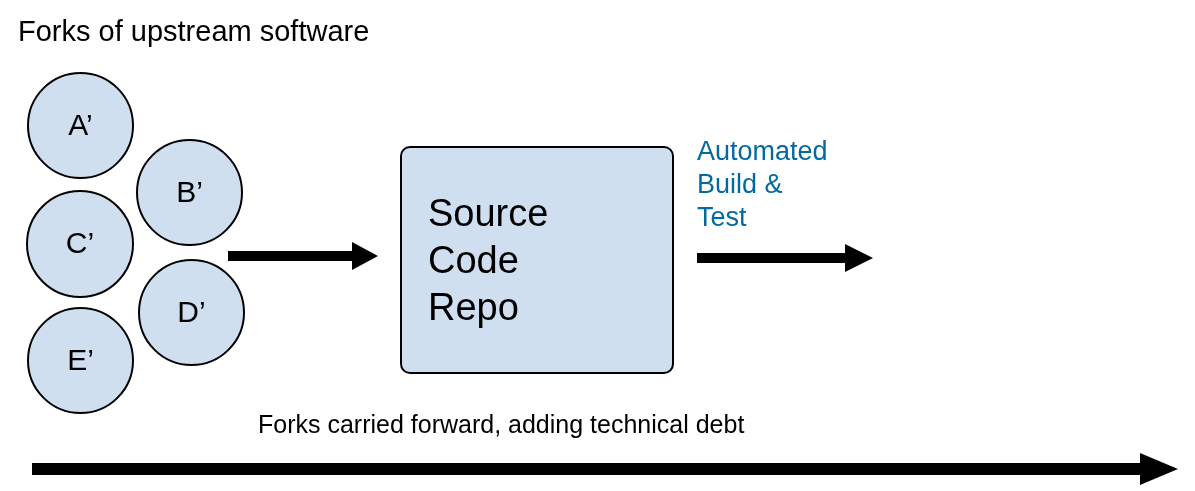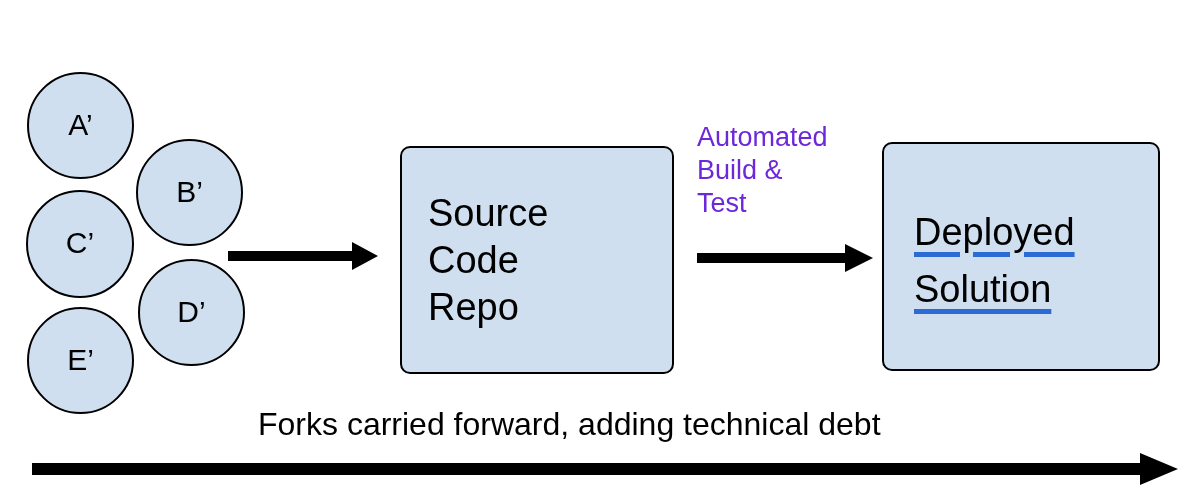--- a/index.html
+++ b/index.html
@@ -27,32 +27,32 @@
     top: 14px;
     font-size: 29px;
     line-height: 34px;
     color: #000000;
     white-space: nowrap;
   }
   .bottom-caption {
     position: absolute;
     left: 258px;
     top: 408px;
-    font-size: 32px;
+    font-size: 25px;
     line-height: 32px;
     color: #000000;
     white-space: nowrap;
   }
   .edge-label {
     position: absolute;
     left: 697px;
-    top: 121px;
+    top: 135px;
     font-size: 27px;
     line-height: 33px;
-    color: #6d28d9;
+    color: #0369a1;
     text-align: left;
     white-space: pre-line;
   }
 
   
   .fork-circle {
     position: absolute;
     box-sizing: border-box;
     border: 2.5px solid #000000;
     background: #cfdfef;
@@ -121,20 +121,21 @@
   }
   #arrow-forks-to-repo { left: 226px; top: 238px; width: 154px; height: 36px; }
   #arrow-repo-to-deploy { left: 695px; top: 240px; width: 180px; height: 36px; }
   #arrow-timeline { left: 30px; top: 452px; width: 1150px; height: 36px; }
 </style>
 </head>
 <body>
 
 <div id="canvas">
 
+  <div class="title-text">Forks of upstream software</div>
 
   <div class="fork-circle" id="circle-a">
     <span class="fork-label">A’</span>
   </div>
   <div class="fork-circle" id="circle-b">
     <span class="fork-label">B’</span>
   </div>
   <div class="fork-circle" id="circle-c">
     <span class="fork-label">C’</span>
   </div>
@@ -156,24 +157,20 @@
   </div>
 
   <div class="edge-label">Automated
 Build &amp;
 Test</div>
 
   <svg class="arrow" id="arrow-repo-to-deploy" viewBox="0 0 180 36">
     <path d="M2 13 L150 13 L150 4 L178 18 L150 32 L150 23 L2 23 Z" fill="#000000"></path>
   </svg>
 
-  <div class="proc-box" id="deployed-box">
-    <div class="box-text" id="deployed-text">Deployed 
-Solution</div>
-  </div>
 
   <div class="bottom-caption">Forks carried forward, adding technical debt</div>
 
   <svg class="arrow" id="arrow-timeline" viewBox="0 0 1150 36" preserveAspectRatio="none">
     <path d="M2 11 L1110 11 L1110 1 L1148 17 L1110 33 L1110 23 L2 23 Z" fill="#000000"></path>
   </svg>
 
 </div>
 
 </body></html>

